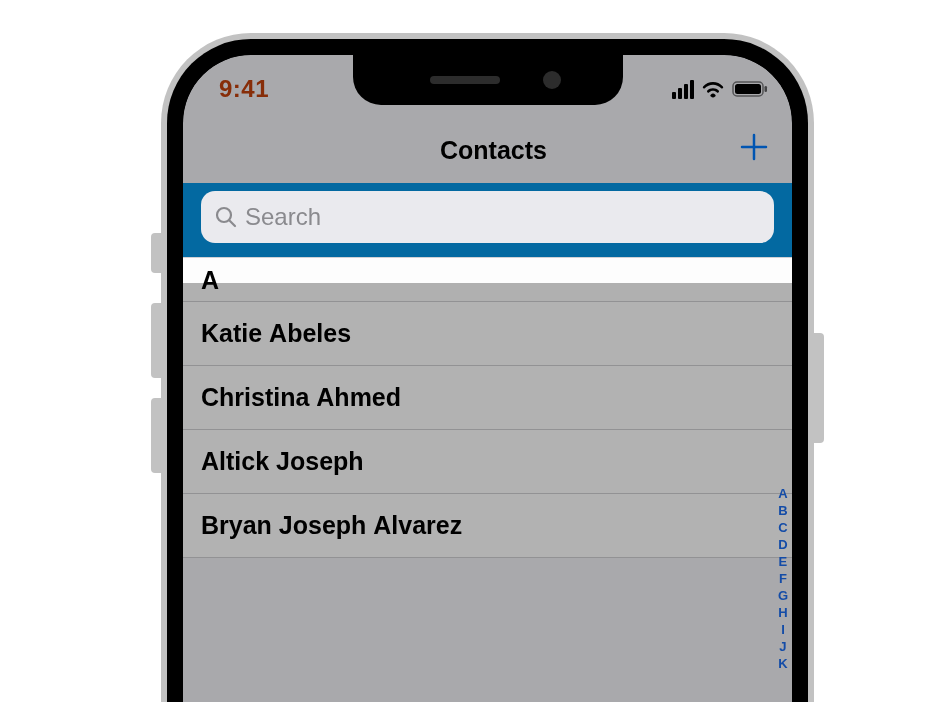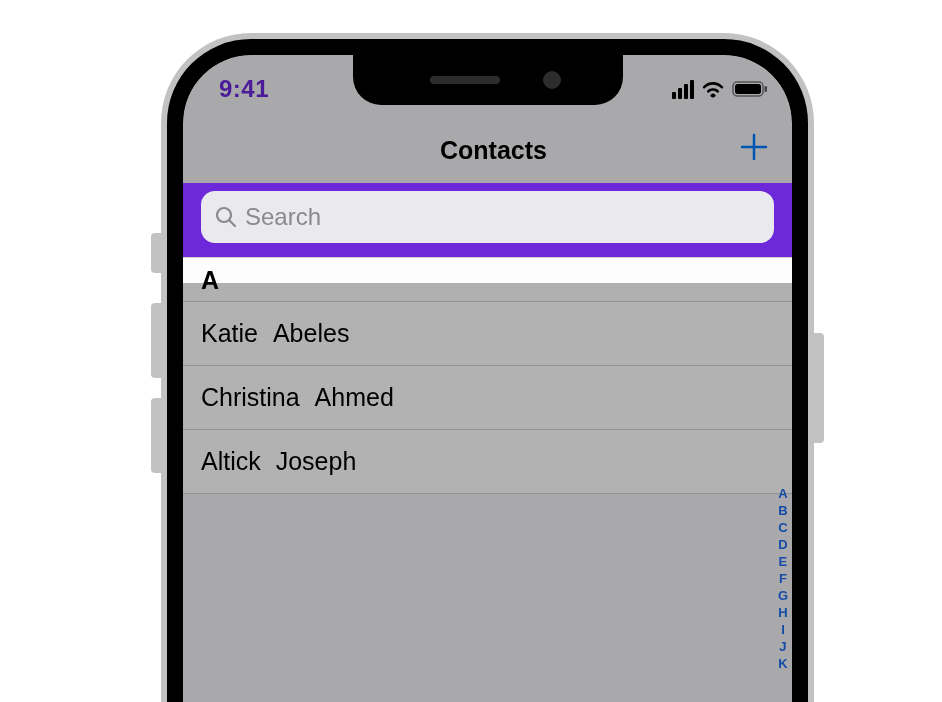--- a/index.html
+++ b/index.html
@@ -98,21 +98,21 @@
 
     
     .status-bar {
       position: relative;
       height: 62px;
       display: flex;
       align-items: center;
       justify-content: space-between;
       padding: 0 24px 0 36px;
       z-index: 10;
-      color: #6d28d9;
+      color: #c2410c;
     }
     .time {
       font-size: 24px;
       font-weight: 600;
       letter-spacing: 0.5px;
       margin-top: 6px;
     }
     .status-right {
       display: flex;
       align-items: center;
@@ -151,21 +151,21 @@
       display: flex;
       align-items: center;
       justify-content: center;
       color: #007aff;
     }
 
     
     .search-wrap {
       position: relative;
       z-index: 50;
-      background: #6d28d9;
+      background: #0369a1;
       padding: 8px 18px 14px 18px;
     }
     .search-field {
       display: flex;
       align-items: center;
       gap: 8px;
       background: #eaeaee;
       border-radius: 14px;
       padding: 12px 14px;
     }
@@ -194,22 +194,22 @@
       border-top: 1px solid #d1d1d5;
       border-bottom: 1px solid #d1d1d5;
       background: #fdfdfd;
     }
     .contact-row {
       padding: 17px 18px;
       font-size: 25px;
       border-bottom: 1px solid #d1d1d5;
       color: #000;
     }
-    .contact-row .first { font-weight: 400; }
-    .contact-row .last { font-weight: 400; margin-left: 8px; }
+    .contact-row .first { font-weight: 700; }
+    .contact-row .last { font-weight: 700; }
 
     
     .index-strip {
       position: absolute;
       right: 4px;
       top: 430px;
       z-index: 10;
       display: flex;
       flex-direction: column;
       align-items: center;
@@ -293,20 +293,24 @@
             <span class="last">Abeles</span>
           </div>
           <div class="contact-row">
             <span class="first">Christina</span>
             <span class="last">Ahmed</span>
           </div>
           <div class="contact-row">
             <span class="first">Altick</span>
             <span class="last">Joseph</span>
           </div>
+          <div class="contact-row">
+            <span class="first">Bryan Joseph</span>
+            <span class="last">Alvarez</span>
+          </div>
         </div>
 
         <div class="index-strip">
           <span>A</span>
           <span>B</span>
           <span>C</span>
           <span>D</span>
           <span>E</span>
           <span>F</span>
           <span>G</span>

